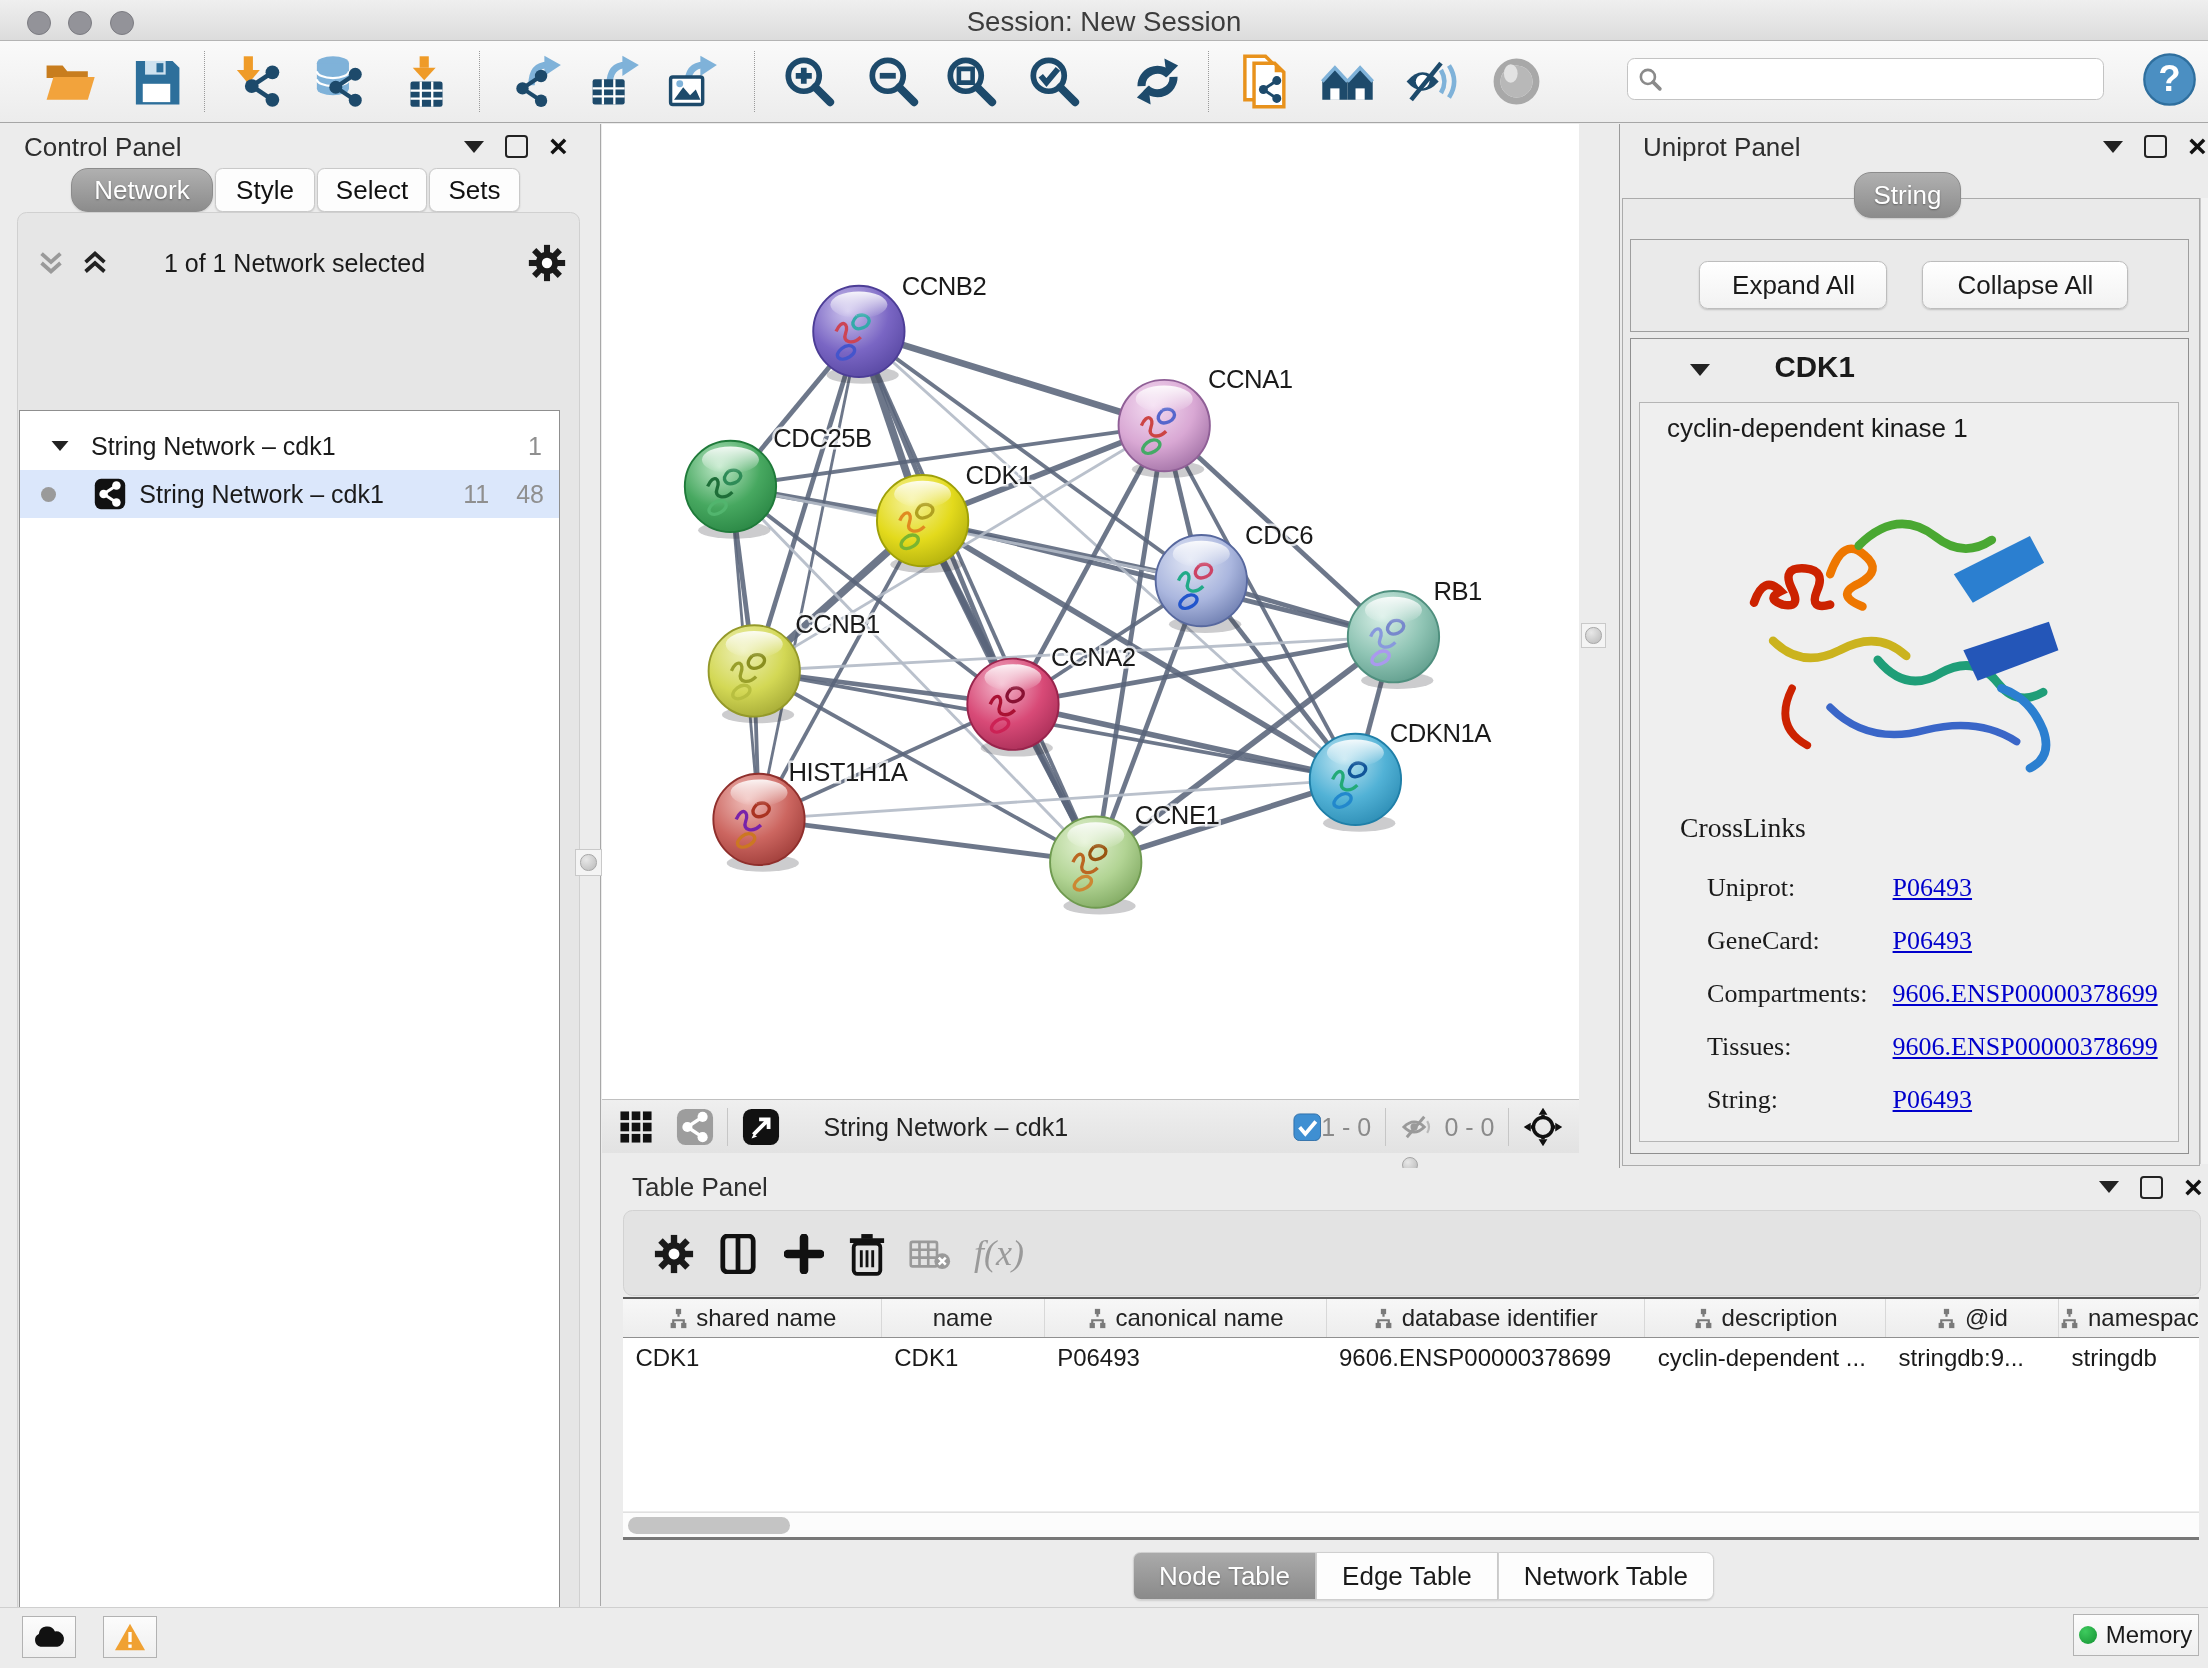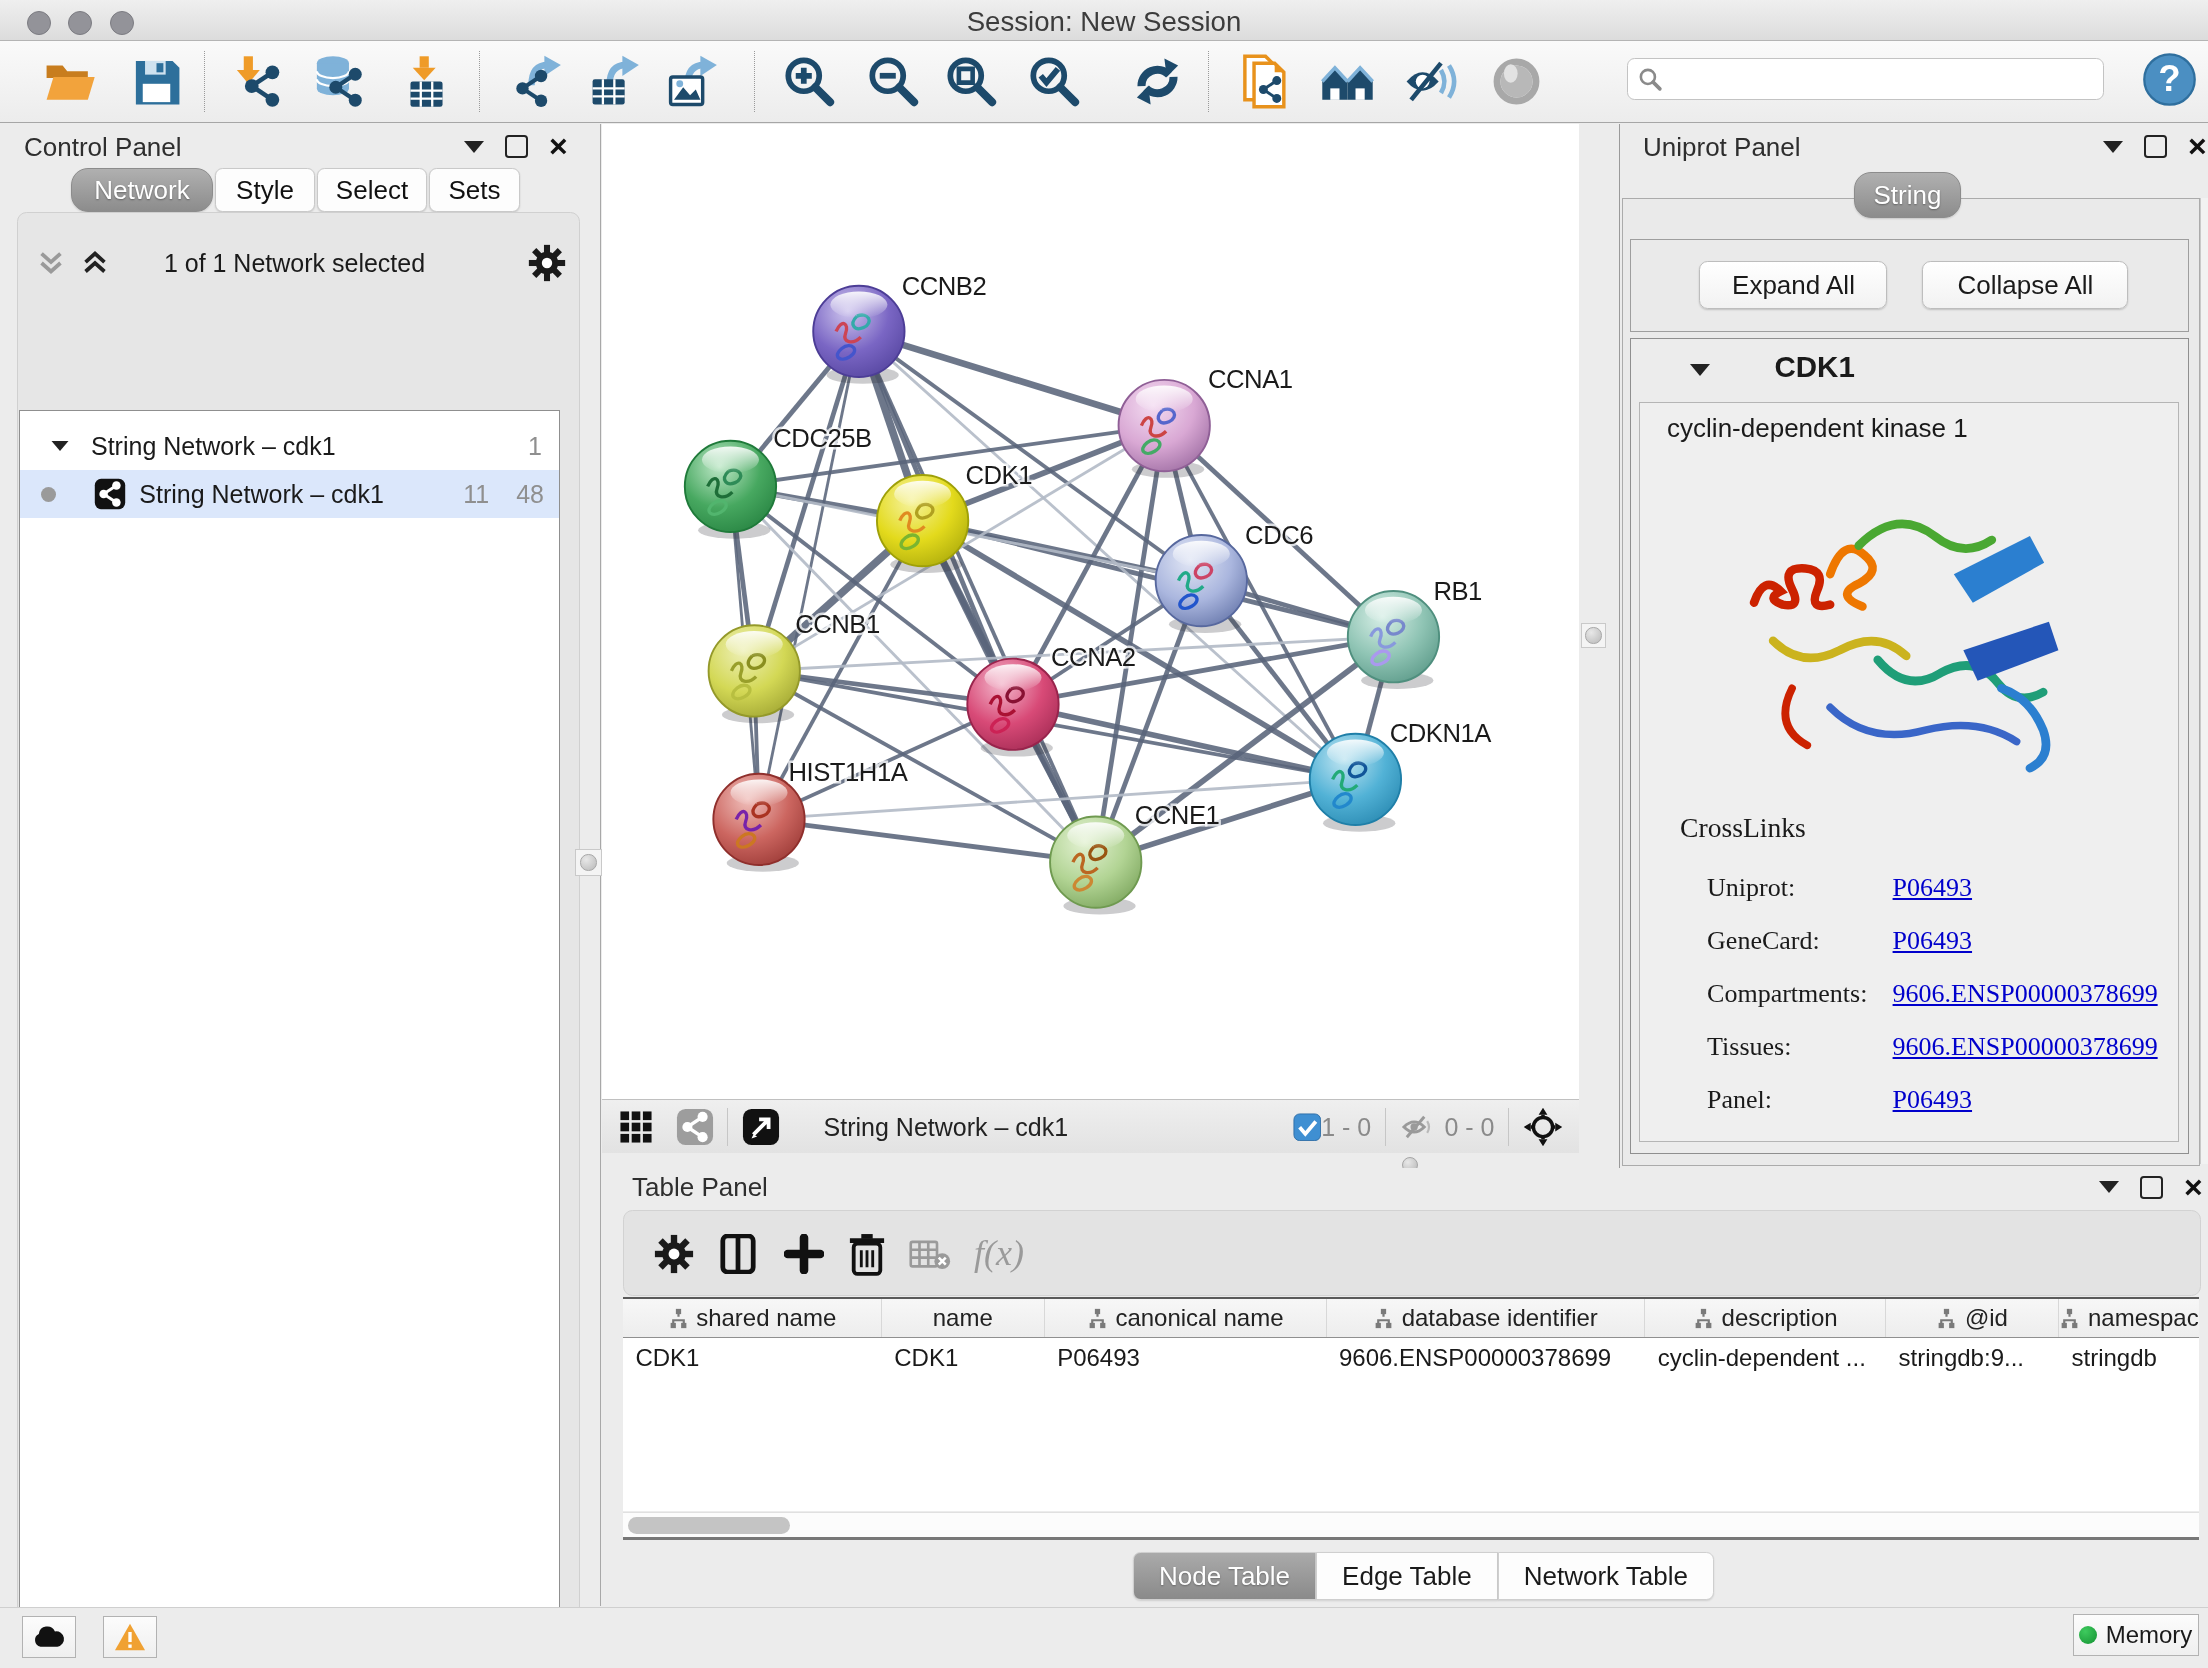--- a/index.html
+++ b/index.html
@@ -652,21 +652,21 @@
             </div>
             <div>
               <span style="display:inline-block;width:179px">Compartments:</span>
               <span class="link">9606.ENSP00000378699</span>
             </div>
             <div>
               <span style="display:inline-block;width:179px">Tissues:</span>
               <span class="link">9606.ENSP00000378699</span>
             </div>
             <div>
-              <span style="display:inline-block;width:179px">Panel:</span>
+              <span style="display:inline-block;width:179px">String:</span>
               <span class="link">P06493</span>
             </div>
           </div>
         </div>
       </div>
     </div>
     <div class="abs" style="left:580px;top:74px;width:7.6px;height:966px;background:#f2f2f2;border-left:1px solid #c9c9c9"></div>
   </div>
 
   <div class="abs tablepanel">

